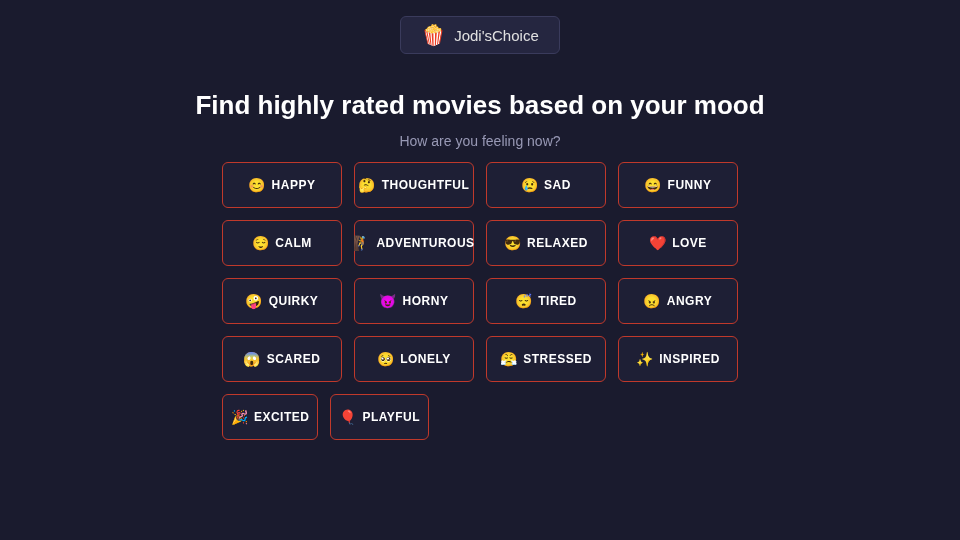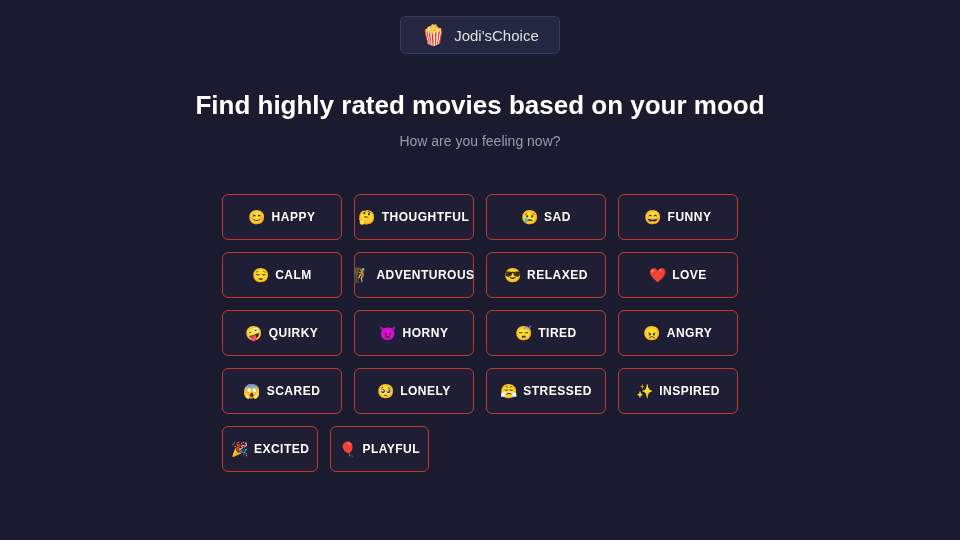--- a/index.html
+++ b/index.html
@@ -50,21 +50,21 @@
       font-size: 26px;
       font-weight: 700;
       color: #ffffff;
       text-align: left;
       margin-bottom: 12px;
     }
 
     .subtitle {
       font-size: 14px;
       color: #9899b5;
-      margin-bottom: 45px;
+      margin-bottom: 13px;
     }
 
     
     .mood-grid {
       display: grid;
       grid-template-columns: repeat(4, 120px);
       gap: 12px;
       justify-content: center;
     }
 

